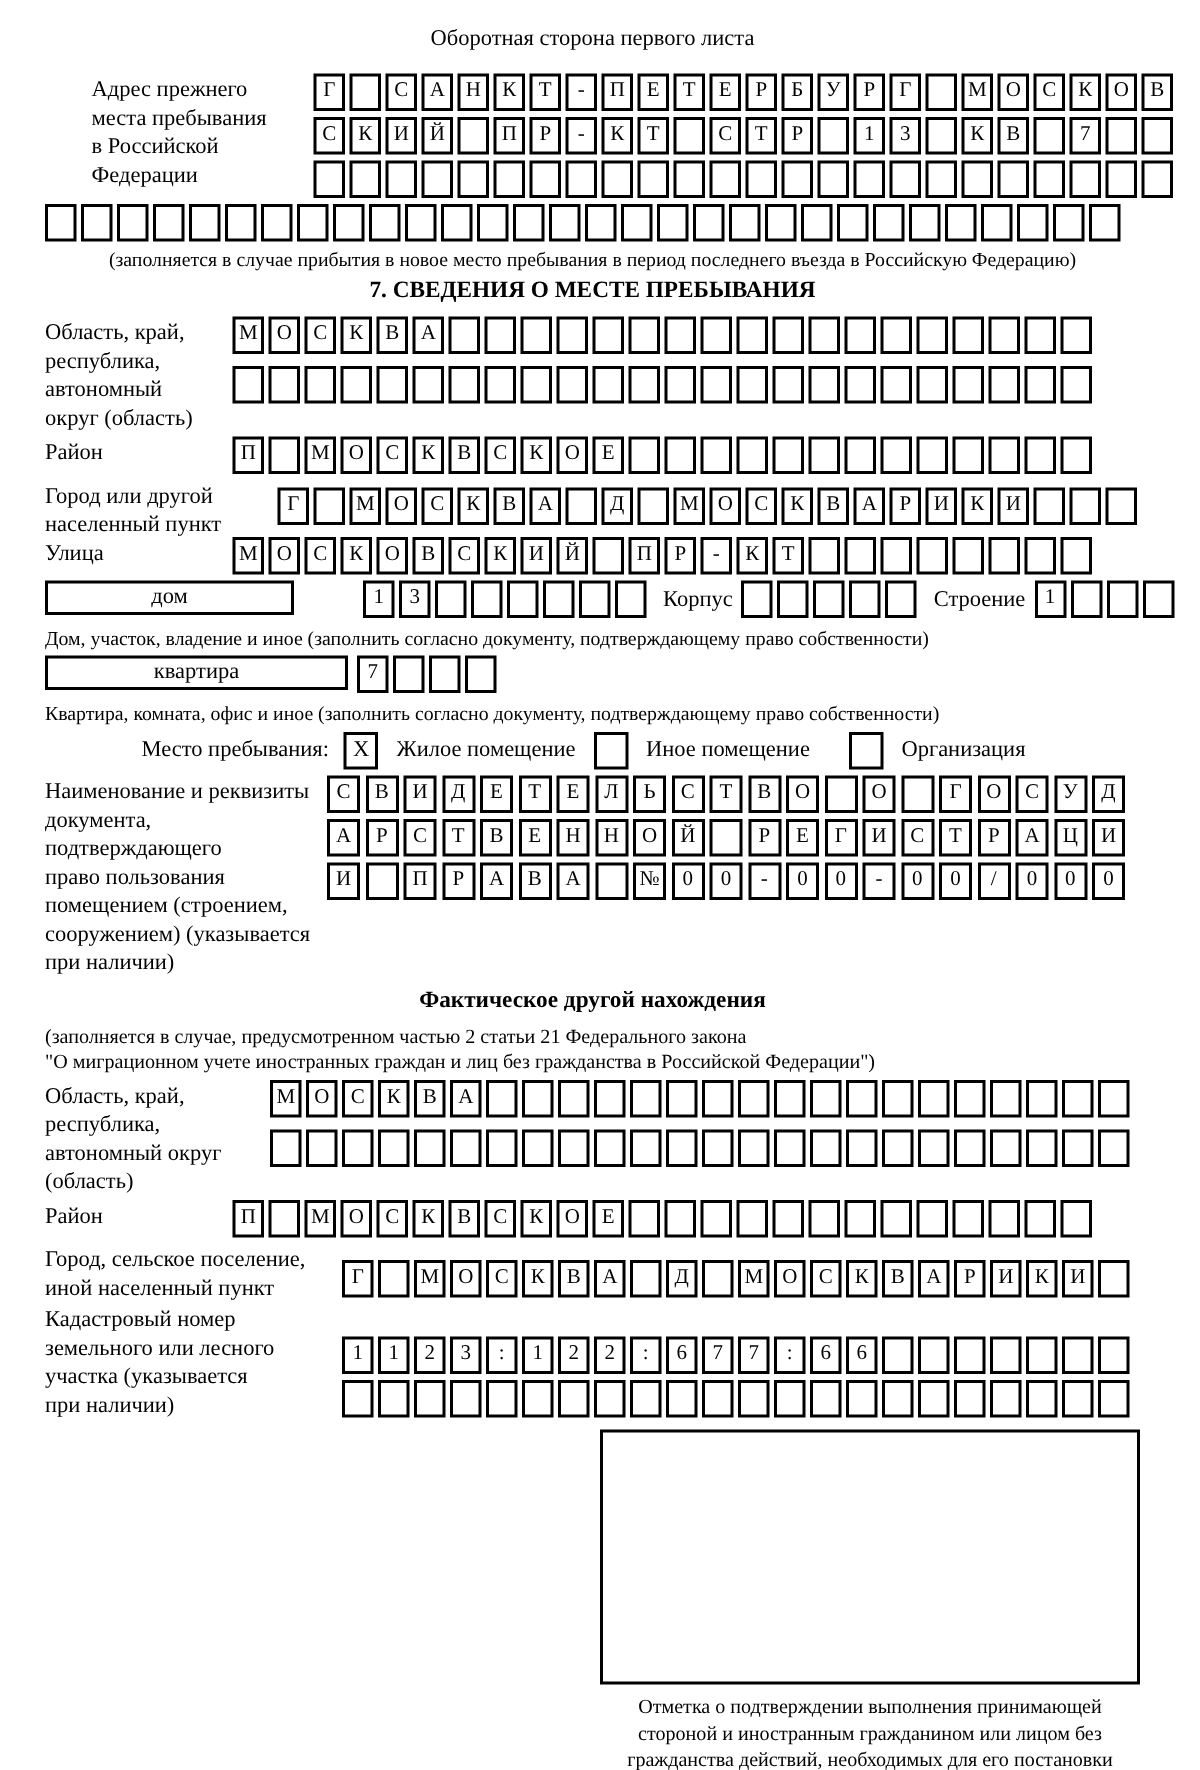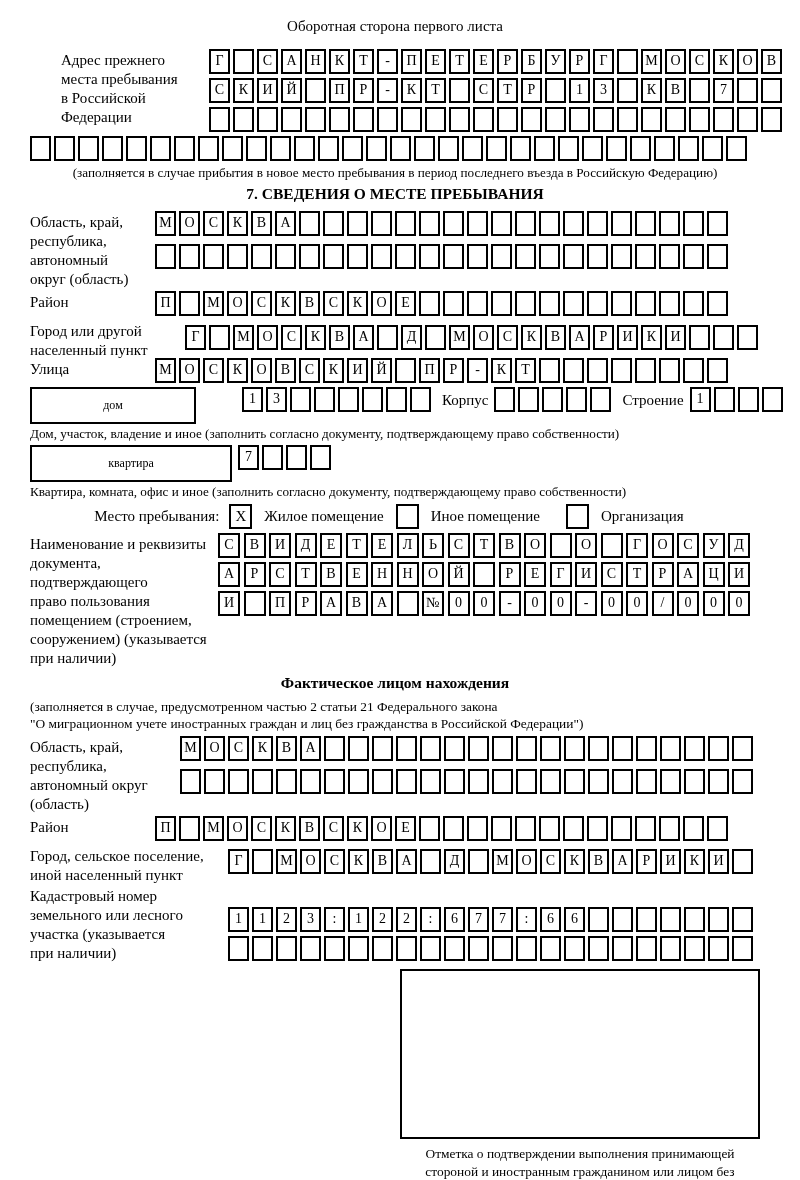--- a/index.html
+++ b/index.html
@@ -23,22 +23,22 @@
     display:inline-block;width:21px;height:25px;box-sizing:border-box;
     border:2px solid #000;margin-right:3px;text-align:center;
     font-size:14px;line-height:20px;vertical-align:top;overflow:hidden;
   }
   .doc-cells .cell{width:22px;margin-right:3.5px;}
   .note{font-size:13.2px;}
   .note-c{text-align:center;}
   .sec-title{font-weight:bold;text-align:center;font-size:15.5px;margin:4px 0 8px 0;}
   .mb2{margin-bottom:2px;}
   .fieldbox{
-    box-sizing:border-box;border:2px solid #000;height:37px;
-    display:flex;align-items:center;justify-content:center;font-size:12px;flex:0 0 auto;
+    box-sizing:border-box;border:2px solid #000;height:23px;
+    display:flex;align-items:center;justify-content:center;font-size:15px;flex:0 0 auto;
   }
   .house-row{display:flex;align-items:flex-start;margin-bottom:2px;}
   .inline-lbl{font-size:15px;line-height:26px;margin:0 6px 0 8px;flex:0 0 auto;}
   .chk{
     box-sizing:border-box;display:inline-block;width:23px;height:25px;border:2px solid #000;
     text-align:center;line-height:21px;font-size:15px;flex:0 0 auto;
   }
   .stay-row{display:flex;align-items:center;margin-top:3px;height:26px;justify-content:center;}
   .stay-row .opt-lbl{margin:0 12px;}
   .stamp-box{box-sizing:border-box;border:2px solid #000;width:360px;height:170px;margin-left:370px;}
@@ -131,41 +131,41 @@
 помещением (строением,
 сооружением) (указывается
 при наличии)</div>
     <div>
       <div class="cellrow"><span class="cell">С</span><span class="cell">В</span><span class="cell">И</span><span class="cell">Д</span><span class="cell">Е</span><span class="cell">Т</span><span class="cell">Е</span><span class="cell">Л</span><span class="cell">Ь</span><span class="cell">С</span><span class="cell">Т</span><span class="cell">В</span><span class="cell">О</span><span class="cell"></span><span class="cell">О</span><span class="cell"></span><span class="cell">Г</span><span class="cell">О</span><span class="cell">С</span><span class="cell">У</span><span class="cell">Д</span></div>
       <div class="cellrow"><span class="cell">А</span><span class="cell">Р</span><span class="cell">С</span><span class="cell">Т</span><span class="cell">В</span><span class="cell">Е</span><span class="cell">Н</span><span class="cell">Н</span><span class="cell">О</span><span class="cell">Й</span><span class="cell"></span><span class="cell">Р</span><span class="cell">Е</span><span class="cell">Г</span><span class="cell">И</span><span class="cell">С</span><span class="cell">Т</span><span class="cell">Р</span><span class="cell">А</span><span class="cell">Ц</span><span class="cell">И</span></div>
       <div class="cellrow"><span class="cell">И</span><span class="cell"></span><span class="cell">П</span><span class="cell">Р</span><span class="cell">А</span><span class="cell">В</span><span class="cell">А</span><span class="cell"></span><span class="cell">№</span><span class="cell">0</span><span class="cell">0</span><span class="cell">-</span><span class="cell">0</span><span class="cell">0</span><span class="cell">-</span><span class="cell">0</span><span class="cell">0</span><span class="cell">/</span><span class="cell">0</span><span class="cell">0</span><span class="cell">0</span></div>
     </div>
   </div>
 
-  <div class="sec-title" style="margin-top:6px;margin-bottom:6px;">Фактическое лицом нахождения</div>
+  <div class="sec-title" style="margin-top:6px;margin-bottom:6px;">Фактическое другой нахождения</div>
   <div class="fact-note">(заполняется в случае, предусмотренном частью 2 статьи 21 Федерального закона</div>
   <div class="fact-note">"О миграционном учете иностранных граждан и лиц без гражданства в Российской Федерации")</div>
 
   <div class="row mb2" style="margin-top:4px;">
     <div class="lbl w-freg">Область, край,
 республика,
 автономный округ
 (область)</div>
     <div>
       <div class="cellrow" style="margin-bottom:8px;"><span class="cell">М</span><span class="cell">О</span><span class="cell">С</span><span class="cell">К</span><span class="cell">В</span><span class="cell">А</span><span class="cell"></span><span class="cell"></span><span class="cell"></span><span class="cell"></span><span class="cell"></span><span class="cell"></span><span class="cell"></span><span class="cell"></span><span class="cell"></span><span class="cell"></span><span class="cell"></span><span class="cell"></span><span class="cell"></span><span class="cell"></span><span class="cell"></span><span class="cell"></span><span class="cell"></span><span class="cell"></span></div>
       <div class="cellrow"><span class="cell"></span><span class="cell"></span><span class="cell"></span><span class="cell"></span><span class="cell"></span><span class="cell"></span><span class="cell"></span><span class="cell"></span><span class="cell"></span><span class="cell"></span><span class="cell"></span><span class="cell"></span><span class="cell"></span><span class="cell"></span><span class="cell"></span><span class="cell"></span><span class="cell"></span><span class="cell"></span><span class="cell"></span><span class="cell"></span><span class="cell"></span><span class="cell"></span><span class="cell"></span><span class="cell"></span></div>
     </div>
   </div>
 
   <div class="row">
     <div class="lbl w-reg">Район</div>
     <div class="cellrow"><span class="cell">П</span><span class="cell"></span><span class="cell">М</span><span class="cell">О</span><span class="cell">С</span><span class="cell">К</span><span class="cell">В</span><span class="cell">С</span><span class="cell">К</span><span class="cell">О</span><span class="cell">Е</span><span class="cell"></span><span class="cell"></span><span class="cell"></span><span class="cell"></span><span class="cell"></span><span class="cell"></span><span class="cell"></span><span class="cell"></span><span class="cell"></span><span class="cell"></span><span class="cell"></span><span class="cell"></span><span class="cell"></span></div>
   </div>
 
-  <div class="row" style="height:40px;">
+  <div class="row" style="height:40px;align-items:flex-end;">
     <div class="lbl w-fcity">Город, сельское поселение,
 иной населенный пункт</div>
     <div class="cellrow" style="margin-top:4px;"><span class="cell">Г</span><span class="cell"></span><span class="cell">М</span><span class="cell">О</span><span class="cell">С</span><span class="cell">К</span><span class="cell">В</span><span class="cell">А</span><span class="cell"></span><span class="cell">Д</span><span class="cell"></span><span class="cell">М</span><span class="cell">О</span><span class="cell">С</span><span class="cell">К</span><span class="cell">В</span><span class="cell">А</span><span class="cell">Р</span><span class="cell">И</span><span class="cell">К</span><span class="cell">И</span><span class="cell"></span></div>
   </div>
 
   <div class="row" style="margin-bottom:4px;">
     <div class="lbl w-cad">Кадастровый номер
 земельного или лесного
 участка (указывается
 при наличии)</div>

